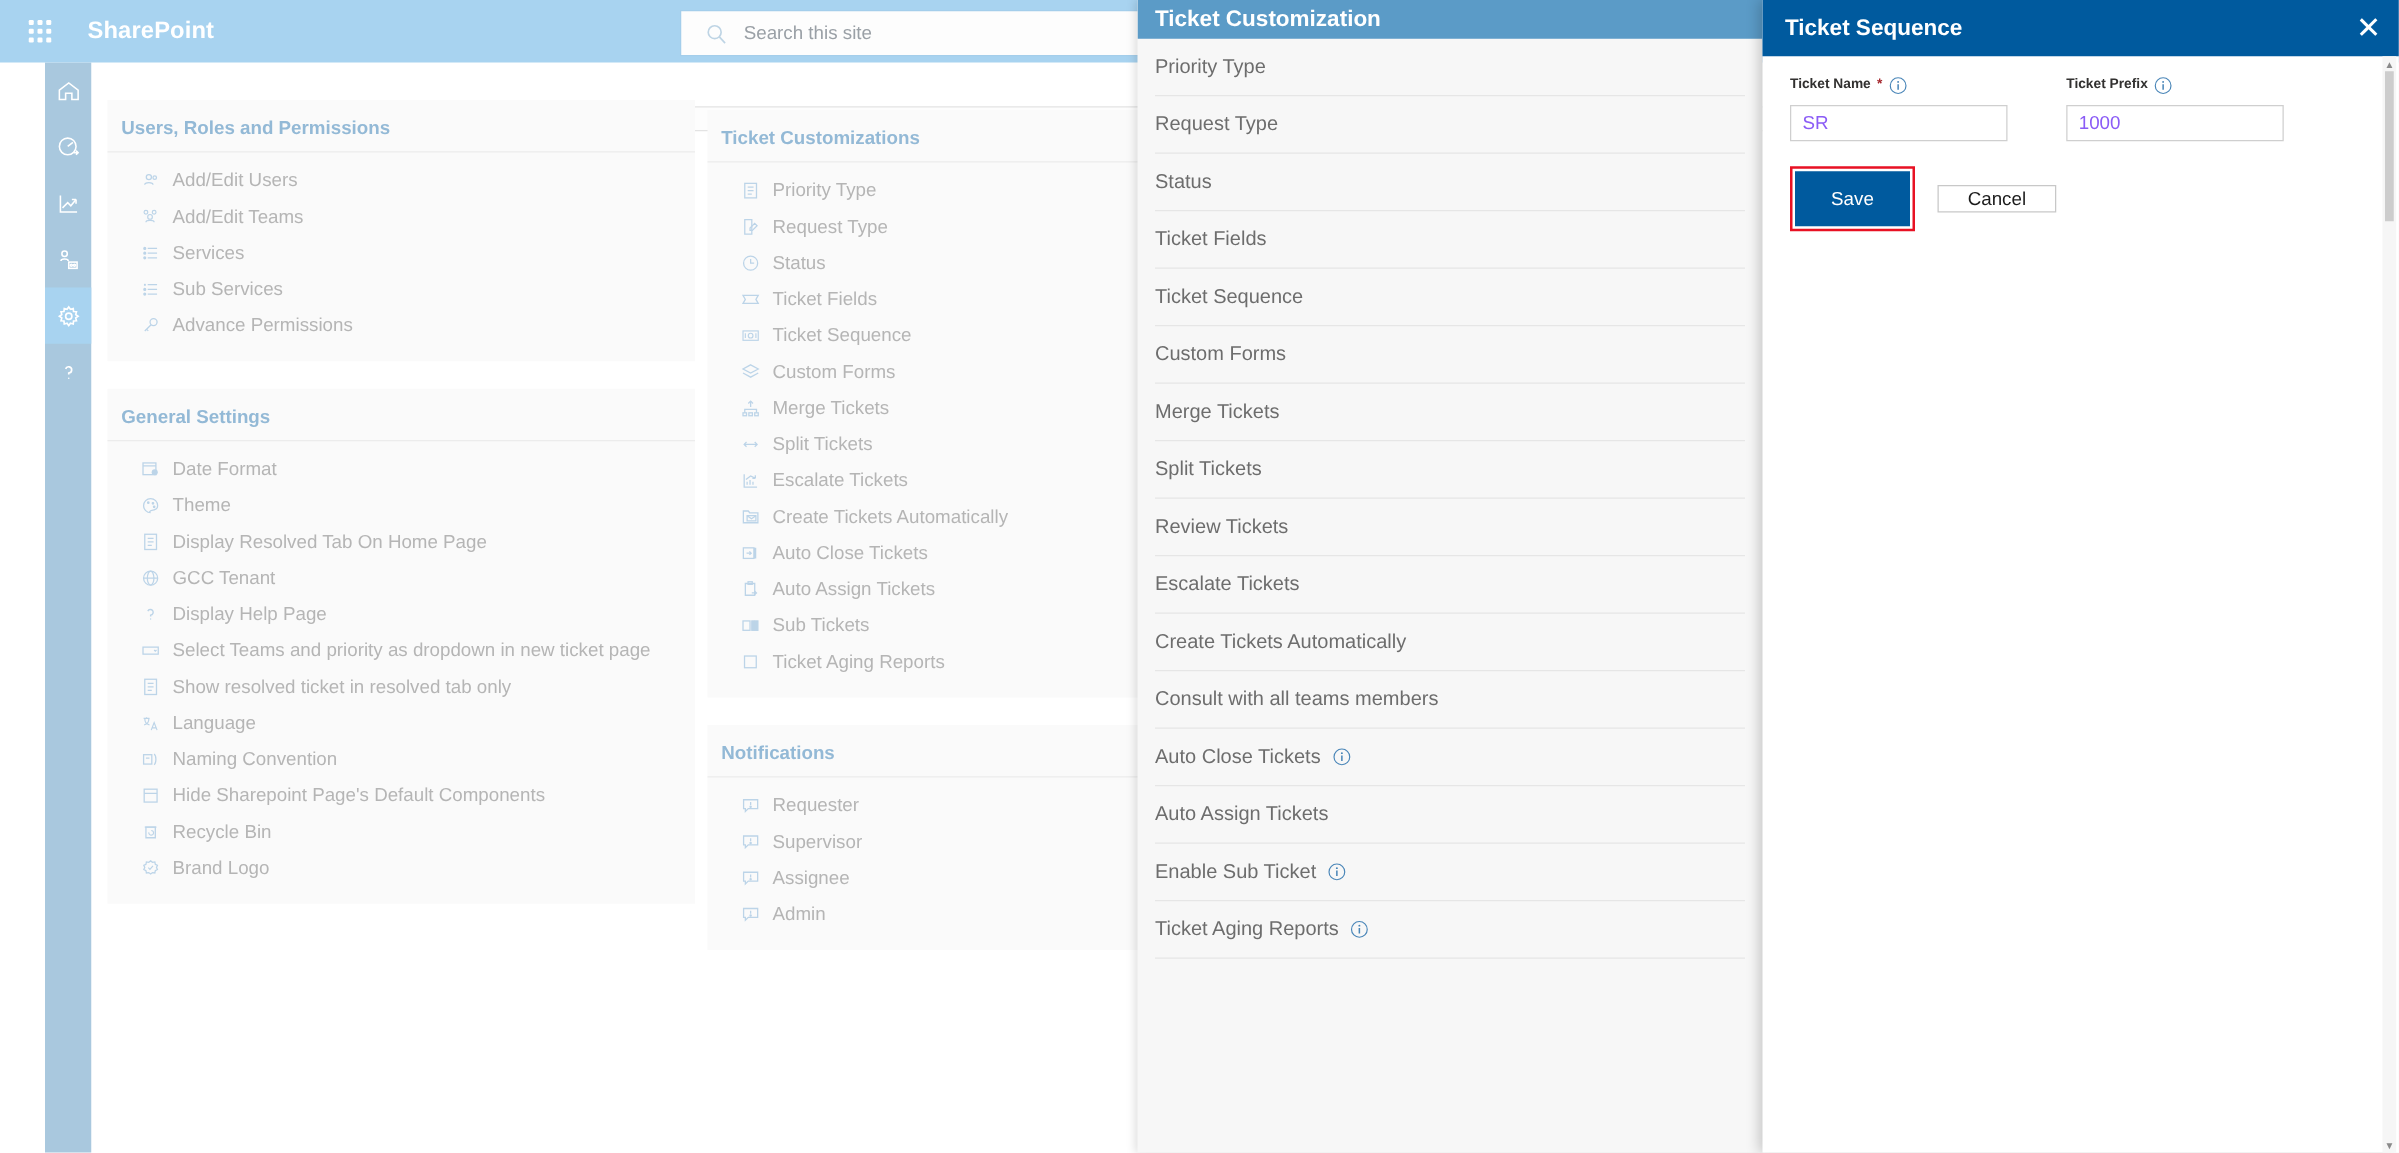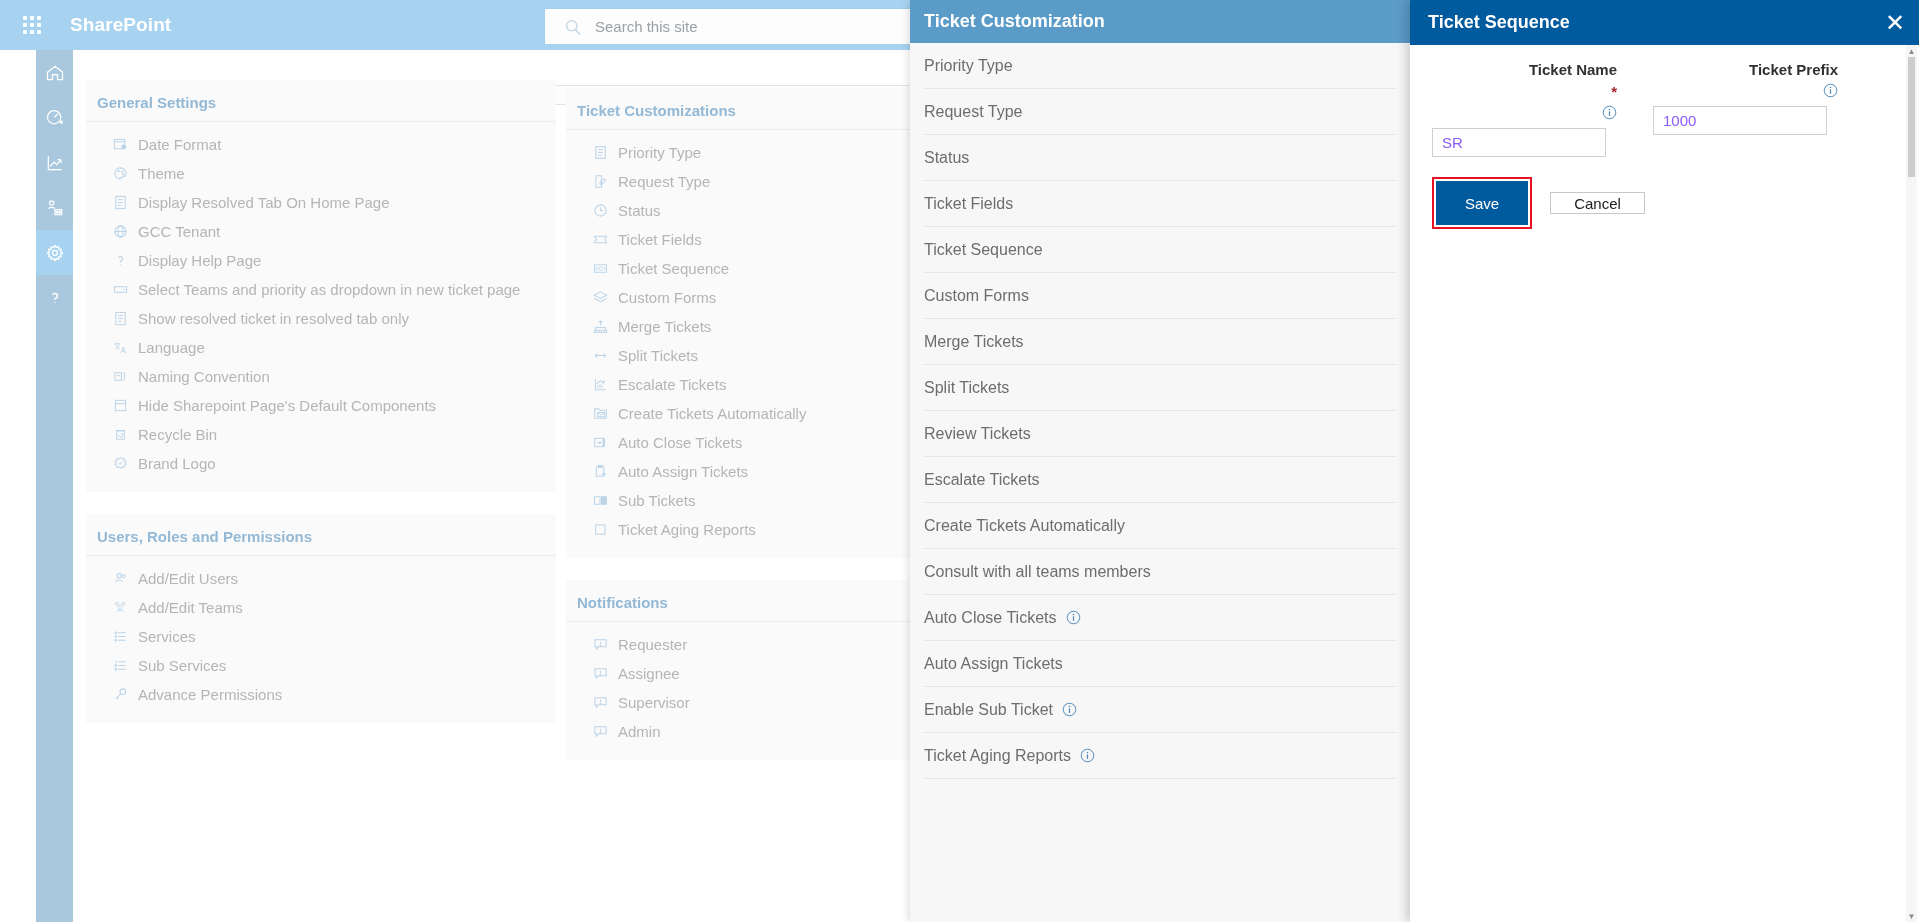--- a/index.html
+++ b/index.html
@@ -110,21 +110,21 @@
   
   .mid-panel {
     position: absolute; left: 910px; top: 0;
     width: 500px; height: 922px;
     background: #f7f7f7;
     box-shadow: -2px 0 7px rgba(0,0,0,0.13);
     z-index: 10;
     overflow: hidden;
   }
   .mid-head {
-    height: 43px; width: 100%;
+    height: 31px; width: 100%;
     background: #5b9bc7;
     display: flex; align-items: center;
     padding-left: 14px;
   }
   .mid-head-title { color: #ffffff; font-size: 18px; font-weight: bold; }
   .mid-list { padding: 0 14px; }
   .mid-row {
     height: 46px;
     display: flex; align-items: center;
     border-bottom: 1px solid #e6e6e6;
@@ -150,24 +150,23 @@
     background: #005a9e;
     display: flex; align-items: center; justify-content: space-between;
     padding: 0 14px 0 18px;
   }
   .modal-title { color: #ffffff; font-size: 18px; font-weight: bold; }
   .modal-close { color: #ffffff; font-size: 24px; line-height: 1; cursor: pointer; font-weight: 300; }
   .modal-body { padding: 16px 22px 0 22px; position: relative; }
   .field-row { display: flex; gap: 36px; }
   .field { width: 185px; }
   .field-label {
-    font-size: 15px; font-weight: bold; color: #323130;
-    display: flex; align-items: flex-end; gap: 5px;
+    font-size: 11px; font-weight: bold; color: #323130;
+    display: flex; align-items: flex-start; gap: 5px;
     margin-bottom: 8px;
-    flex-direction: column;
   }
   .req-star { color: #a4262c; font-weight: bold; }
   .field-input {
     width: 174px; height: 29px;
     border: 1px solid #cfcfcf;
     background: #ffffff;
     font-size: 15px; color: #8b5cf6;
     padding: 0 9px;
     font-family: "Liberation Sans", sans-serif;
     outline: none;
@@ -276,158 +275,20 @@
     <svg viewBox="0 0 24 24" fill="none" stroke="#ffffff" stroke-width="1.6">
       <path d="M9 8.5 A3 3 0 1 1 12 12.5 V14"></path>
         <circle cx="12" cy="17.5" r=".7" fill="#ffffff" stroke="none"></circle>
     </svg>
   </div>
 </div>
 
 <div class="col-left">
 
   <div class="card">
-    <div class="card-title">General Settings</div>
-    <div class="card-list">
-
-      <div class="card-row">
-        <span class="ico">
-            <svg viewBox="0 0 16 16" fill="none" stroke="#bcd4e8" stroke-width="1.1">
-              <rect x="1.5" y="2.5" width="11" height="10"></rect>
-              <line x1="1.5" y1="5" x2="12.5" y2="5"></line>
-              <circle cx="11.5" cy="10.5" r="2.6" fill="#bcd4e8" stroke="none"></circle>
-            </svg>
-          </span>
-        <span class="lbl">Date Format</span>
-      </div>
-
-      <div class="card-row">
-        <span class="ico">
-            <svg viewBox="0 0 16 16" fill="none" stroke="#bcd4e8" stroke-width="1.1">
-              <path d="M8 2 A6 6 0 1 0 8 14 C6.5 14 7.5 12 9 12 C12 12 14 10.5 14 8 A6 6 0 0 0 8 2Z"></path>
-              <circle cx="6" cy="5.5" r=".6" fill="#bcd4e8"></circle>
-              <circle cx="10" cy="6" r=".6" fill="#bcd4e8"></circle>
-              <circle cx="11" cy="9" r=".6" fill="#bcd4e8"></circle>
-            </svg>
-          </span>
-        <span class="lbl">Theme</span>
-      </div>
-
-      <div class="card-row">
-        <span class="ico">
-            <svg viewBox="0 0 16 16" fill="none" stroke="#bcd4e8" stroke-width="1.1">
-              <rect x="3" y="1.5" width="10" height="13"></rect>
-              <line x1="5.5" y1="5" x2="10.5" y2="5"></line>
-              <line x1="5.5" y1="8" x2="10.5" y2="8"></line>
-              <line x1="5.5" y1="11" x2="9" y2="11"></line>
-            </svg>
-          </span>
-        <span class="lbl">Display Resolved Tab On Home Page</span>
-      </div>
-
-      <div class="card-row">
-        <span class="ico">
-            <svg viewBox="0 0 16 16" fill="none" stroke="#bcd4e8" stroke-width="1.1">
-              <circle cx="8" cy="8" r="6"></circle>
-              <ellipse cx="8" cy="8" rx="2.8" ry="6"></ellipse>
-              <line x1="2" y1="8" x2="14" y2="8"></line>
-            </svg>
-          </span>
-        <span class="lbl">GCC Tenant</span>
-      </div>
-
-      <div class="card-row">
-        <span class="ico">
-            <svg viewBox="0 0 16 16" fill="none" stroke="#bcd4e8" stroke-width="1.2">
-              <path d="M5.6 5.2 A2.4 2.4 0 1 1 8 8.6 V9.8"></path>
-              <circle cx="8" cy="12" r=".6" fill="#bcd4e8" stroke="none"></circle>
-            </svg>
-          </span>
-        <span class="lbl">Display Help Page</span>
-      </div>
-
-      <div class="card-row">
-        <span class="ico">
-            <svg viewBox="0 0 16 16" fill="none" stroke="#bcd4e8" stroke-width="1.1">
-              <rect x="1.5" y="5" width="13" height="6"></rect>
-              <path d="M11 7.5 L12 8.5 L13 7.5" stroke-width="1"></path>
-            </svg>
-          </span>
-        <span class="lbl">Select Teams and priority as dropdown in new ticket page</span>
-      </div>
-
-      <div class="card-row">
-        <span class="ico">
-            <svg viewBox="0 0 16 16" fill="none" stroke="#bcd4e8" stroke-width="1.1">
-              <rect x="3" y="1.5" width="10" height="13"></rect>
-              <line x1="5.5" y1="5" x2="10.5" y2="5"></line>
-              <line x1="5.5" y1="8" x2="10.5" y2="8"></line>
-              <line x1="5.5" y1="11" x2="9" y2="11"></line>
-            </svg>
-          </span>
-        <span class="lbl">Show resolved ticket in resolved tab only</span>
-      </div>
-
-      <div class="card-row">
-        <span class="ico">
-            <svg viewBox="0 0 16 16" fill="none" stroke="#bcd4e8" stroke-width="1">
-              <path d="M2 4 H7 M4.5 3 V4 M3 4 C3 7 5 9 7 9.5"></path>
-              <path d="M6.5 4 C6.5 7 4.5 9 2.5 9.5"></path>
-              <path d="M8.5 14 L11 7.5 L13.5 14 M9.4 12 H12.6"></path>
-            </svg>
-          </span>
-        <span class="lbl">Language</span>
-      </div>
-
-      <div class="card-row">
-        <span class="ico">
-            <svg viewBox="0 0 16 16" fill="none" stroke="#bcd4e8" stroke-width="1.1">
-              <rect x="2" y="4" width="7" height="8"></rect>
-              <line x1="4" y1="7" x2="7" y2="7"></line>
-              <path d="M11 3.5 C13 5 13 11 11 12.5"></path>
-            </svg>
-          </span>
-        <span class="lbl">Naming Convention</span>
-      </div>
-
-      <div class="card-row">
-        <span class="ico">
-            <svg viewBox="0 0 16 16" fill="none" stroke="#bcd4e8" stroke-width="1.1">
-              <rect x="2.5" y="2.5" width="11" height="11"></rect>
-              <line x1="2.5" y1="6" x2="13.5" y2="6"></line>
-            </svg>
-          </span>
-        <span class="lbl">Hide Sharepoint Page's Default Components</span>
-      </div>
-
-      <div class="card-row">
-        <span class="ico">
-            <svg viewBox="0 0 16 16" fill="none" stroke="#bcd4e8" stroke-width="1.1">
-              <path d="M4 4 H12 V13 H4 Z"></path>
-              <line x1="3" y1="4" x2="13" y2="4"></line>
-              <path d="M6.5 8.5 A2 2 0 1 0 8.5 6.8" stroke-width="1"></path>
-            </svg>
-          </span>
-        <span class="lbl">Recycle Bin</span>
-      </div>
-
-      <div class="card-row">
-        <span class="ico">
-            <svg viewBox="0 0 16 16" fill="none" stroke="#bcd4e8" stroke-width="1.1">
-              <path d="M8 1.8 L9.6 3 L11.6 2.7 L12 4.7 L13.8 5.6 L13 7.4 L13.8 9.2 L12 10.1 L11.6 12.1 L9.6 11.8 L8 13 L6.4 11.8 L4.4 12.1 L4 10.1 L2.2 9.2 L3 7.4 L2.2 5.6 L4 4.7 L4.4 2.7 L6.4 3 Z"></path>
-              <path d="M6 7.5 L7.4 9 L10 6" stroke-width="1"></path>
-            </svg>
-          </span>
-        <span class="lbl">Brand Logo</span>
-      </div>
-
-    </div>
-  </div>
-
-  <div class="card">
     <div class="card-title">Users, Roles and Permissions</div>
     <div class="card-list">
 
       <div class="card-row">
         <span class="ico">
             <svg viewBox="0 0 16 16" fill="none" stroke="#bcd4e8" stroke-width="1.1">
               <circle cx="6.5" cy="5" r="2.2"></circle>
               <path d="M3 11.5 C3 9 10 9 10 11.5"></path>
               <circle cx="11.5" cy="5.5" r="1.5"></circle>
             </svg>
@@ -480,20 +341,158 @@
             <svg viewBox="0 0 16 16" fill="none" stroke="#bcd4e8" stroke-width="1.1">
               <circle cx="10.5" cy="5" r="3"></circle>
               <path d="M8.4 7.2 L3 12.6 M4.5 11 L6 12.5"></path>
             </svg>
           </span>
         <span class="lbl">Advance Permissions</span>
       </div>
 
     </div>
   </div>
+
+  <div class="card">
+    <div class="card-title">General Settings</div>
+    <div class="card-list">
+
+      <div class="card-row">
+        <span class="ico">
+            <svg viewBox="0 0 16 16" fill="none" stroke="#bcd4e8" stroke-width="1.1">
+              <rect x="1.5" y="2.5" width="11" height="10"></rect>
+              <line x1="1.5" y1="5" x2="12.5" y2="5"></line>
+              <circle cx="11.5" cy="10.5" r="2.6" fill="#bcd4e8" stroke="none"></circle>
+            </svg>
+          </span>
+        <span class="lbl">Date Format</span>
+      </div>
+
+      <div class="card-row">
+        <span class="ico">
+            <svg viewBox="0 0 16 16" fill="none" stroke="#bcd4e8" stroke-width="1.1">
+              <path d="M8 2 A6 6 0 1 0 8 14 C6.5 14 7.5 12 9 12 C12 12 14 10.5 14 8 A6 6 0 0 0 8 2Z"></path>
+              <circle cx="6" cy="5.5" r=".6" fill="#bcd4e8"></circle>
+              <circle cx="10" cy="6" r=".6" fill="#bcd4e8"></circle>
+              <circle cx="11" cy="9" r=".6" fill="#bcd4e8"></circle>
+            </svg>
+          </span>
+        <span class="lbl">Theme</span>
+      </div>
+
+      <div class="card-row">
+        <span class="ico">
+            <svg viewBox="0 0 16 16" fill="none" stroke="#bcd4e8" stroke-width="1.1">
+              <rect x="3" y="1.5" width="10" height="13"></rect>
+              <line x1="5.5" y1="5" x2="10.5" y2="5"></line>
+              <line x1="5.5" y1="8" x2="10.5" y2="8"></line>
+              <line x1="5.5" y1="11" x2="9" y2="11"></line>
+            </svg>
+          </span>
+        <span class="lbl">Display Resolved Tab On Home Page</span>
+      </div>
+
+      <div class="card-row">
+        <span class="ico">
+            <svg viewBox="0 0 16 16" fill="none" stroke="#bcd4e8" stroke-width="1.1">
+              <circle cx="8" cy="8" r="6"></circle>
+              <ellipse cx="8" cy="8" rx="2.8" ry="6"></ellipse>
+              <line x1="2" y1="8" x2="14" y2="8"></line>
+            </svg>
+          </span>
+        <span class="lbl">GCC Tenant</span>
+      </div>
+
+      <div class="card-row">
+        <span class="ico">
+            <svg viewBox="0 0 16 16" fill="none" stroke="#bcd4e8" stroke-width="1.2">
+              <path d="M5.6 5.2 A2.4 2.4 0 1 1 8 8.6 V9.8"></path>
+              <circle cx="8" cy="12" r=".6" fill="#bcd4e8" stroke="none"></circle>
+            </svg>
+          </span>
+        <span class="lbl">Display Help Page</span>
+      </div>
+
+      <div class="card-row">
+        <span class="ico">
+            <svg viewBox="0 0 16 16" fill="none" stroke="#bcd4e8" stroke-width="1.1">
+              <rect x="1.5" y="5" width="13" height="6"></rect>
+              <path d="M11 7.5 L12 8.5 L13 7.5" stroke-width="1"></path>
+            </svg>
+          </span>
+        <span class="lbl">Select Teams and priority as dropdown in new ticket page</span>
+      </div>
+
+      <div class="card-row">
+        <span class="ico">
+            <svg viewBox="0 0 16 16" fill="none" stroke="#bcd4e8" stroke-width="1.1">
+              <rect x="3" y="1.5" width="10" height="13"></rect>
+              <line x1="5.5" y1="5" x2="10.5" y2="5"></line>
+              <line x1="5.5" y1="8" x2="10.5" y2="8"></line>
+              <line x1="5.5" y1="11" x2="9" y2="11"></line>
+            </svg>
+          </span>
+        <span class="lbl">Show resolved ticket in resolved tab only</span>
+      </div>
+
+      <div class="card-row">
+        <span class="ico">
+            <svg viewBox="0 0 16 16" fill="none" stroke="#bcd4e8" stroke-width="1">
+              <path d="M2 4 H7 M4.5 3 V4 M3 4 C3 7 5 9 7 9.5"></path>
+              <path d="M6.5 4 C6.5 7 4.5 9 2.5 9.5"></path>
+              <path d="M8.5 14 L11 7.5 L13.5 14 M9.4 12 H12.6"></path>
+            </svg>
+          </span>
+        <span class="lbl">Language</span>
+      </div>
+
+      <div class="card-row">
+        <span class="ico">
+            <svg viewBox="0 0 16 16" fill="none" stroke="#bcd4e8" stroke-width="1.1">
+              <rect x="2" y="4" width="7" height="8"></rect>
+              <line x1="4" y1="7" x2="7" y2="7"></line>
+              <path d="M11 3.5 C13 5 13 11 11 12.5"></path>
+            </svg>
+          </span>
+        <span class="lbl">Naming Convention</span>
+      </div>
+
+      <div class="card-row">
+        <span class="ico">
+            <svg viewBox="0 0 16 16" fill="none" stroke="#bcd4e8" stroke-width="1.1">
+              <rect x="2.5" y="2.5" width="11" height="11"></rect>
+              <line x1="2.5" y1="6" x2="13.5" y2="6"></line>
+            </svg>
+          </span>
+        <span class="lbl">Hide Sharepoint Page's Default Components</span>
+      </div>
+
+      <div class="card-row">
+        <span class="ico">
+            <svg viewBox="0 0 16 16" fill="none" stroke="#bcd4e8" stroke-width="1.1">
+              <path d="M4 4 H12 V13 H4 Z"></path>
+              <line x1="3" y1="4" x2="13" y2="4"></line>
+              <path d="M6.5 8.5 A2 2 0 1 0 8.5 6.8" stroke-width="1"></path>
+            </svg>
+          </span>
+        <span class="lbl">Recycle Bin</span>
+      </div>
+
+      <div class="card-row">
+        <span class="ico">
+            <svg viewBox="0 0 16 16" fill="none" stroke="#bcd4e8" stroke-width="1.1">
+              <path d="M8 1.8 L9.6 3 L11.6 2.7 L12 4.7 L13.8 5.6 L13 7.4 L13.8 9.2 L12 10.1 L11.6 12.1 L9.6 11.8 L8 13 L6.4 11.8 L4.4 12.1 L4 10.1 L2.2 9.2 L3 7.4 L2.2 5.6 L4 4.7 L4.4 2.7 L6.4 3 Z"></path>
+              <path d="M6 7.5 L7.4 9 L10 6" stroke-width="1"></path>
+            </svg>
+          </span>
+        <span class="lbl">Brand Logo</span>
+      </div>
+
+    </div>
+  </div>
 </div>
 
 <div class="col-right">
 
   <div class="card">
     <div class="card-title">Ticket Customizations</div>
     <div class="card-list">
 
       <div class="card-row">
         <span class="ico">
@@ -669,32 +668,32 @@
       </div>
 
       <div class="card-row">
         <span class="ico">
             <svg viewBox="0 0 16 16" fill="none" stroke="#bcd4e8" stroke-width="1.1">
               <path d="M2 3 H14 V10.5 H6 L3.5 13 V10.5 H2 Z"></path>
               <line x1="8" y1="5" x2="8" y2="7.5"></line>
               <circle cx="8" cy="9" r=".5" fill="#bcd4e8"></circle>
             </svg>
           </span>
-        <span class="lbl">Assignee</span>
+        <span class="lbl">Supervisor</span>
       </div>
 
       <div class="card-row">
         <span class="ico">
             <svg viewBox="0 0 16 16" fill="none" stroke="#bcd4e8" stroke-width="1.1">
               <path d="M2 3 H14 V10.5 H6 L3.5 13 V10.5 H2 Z"></path>
               <line x1="8" y1="5" x2="8" y2="7.5"></line>
               <circle cx="8" cy="9" r=".5" fill="#bcd4e8"></circle>
             </svg>
           </span>
-        <span class="lbl">Supervisor</span>
+        <span class="lbl">Assignee</span>
       </div>
 
       <div class="card-row">
         <span class="ico">
             <svg viewBox="0 0 16 16" fill="none" stroke="#bcd4e8" stroke-width="1.1">
               <path d="M2 3 H14 V10.5 H6 L3.5 13 V10.5 H2 Z"></path>
               <line x1="8" y1="5" x2="8" y2="7.5"></line>
               <circle cx="8" cy="9" r=".5" fill="#bcd4e8"></circle>
             </svg>
           </span>

